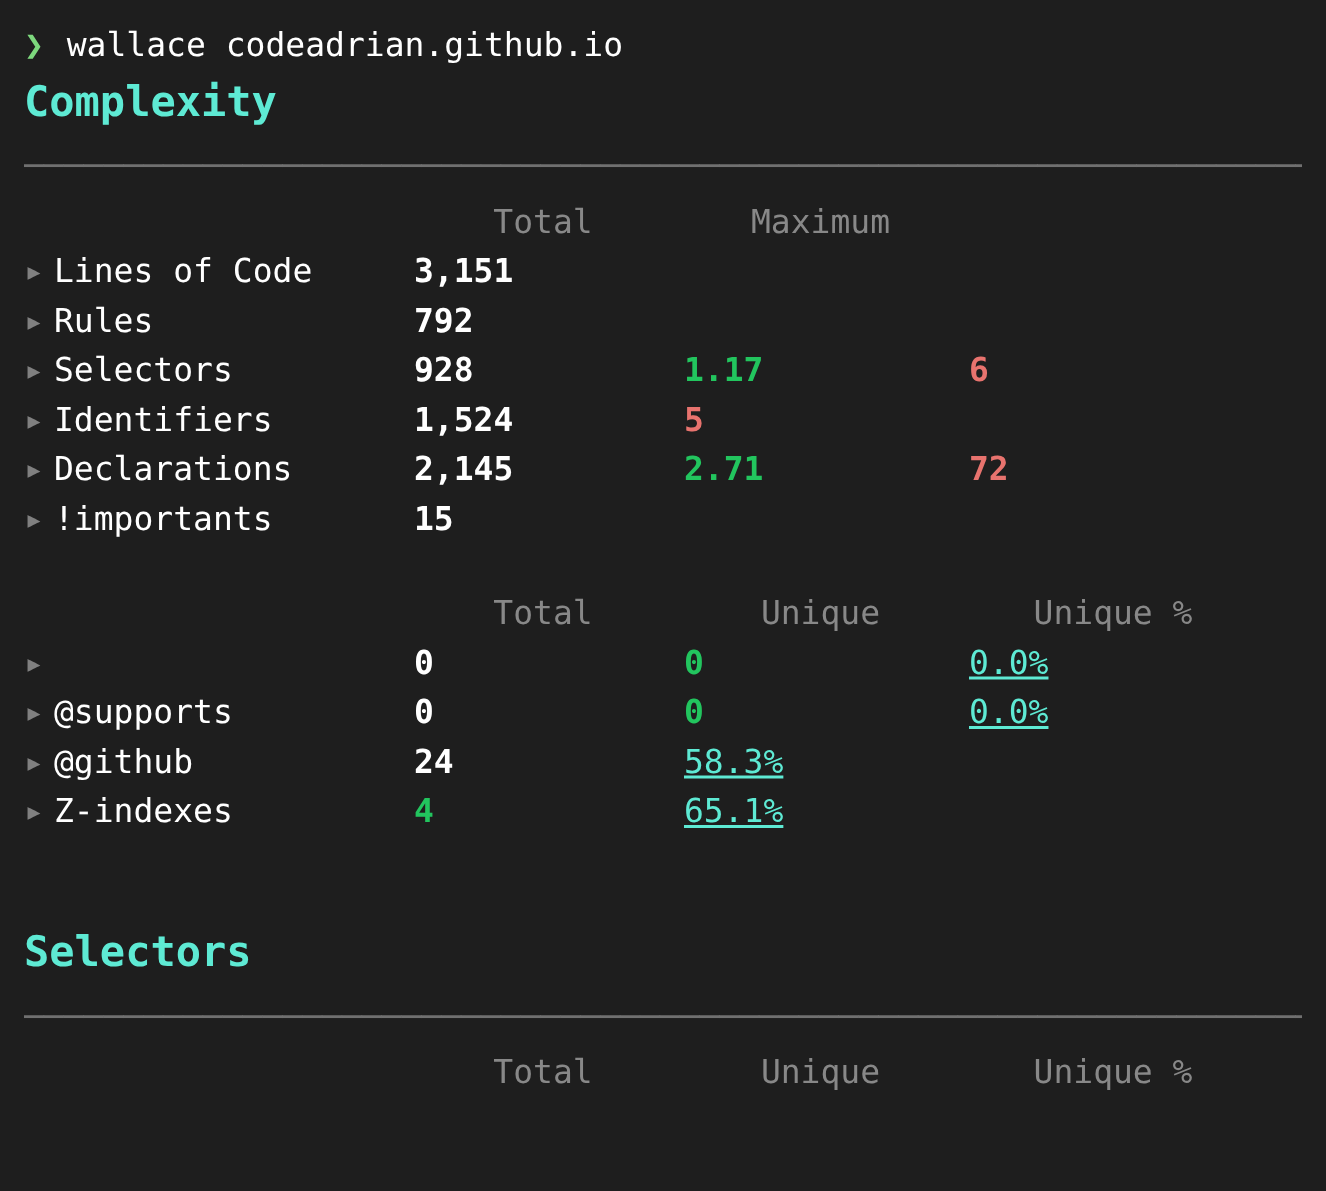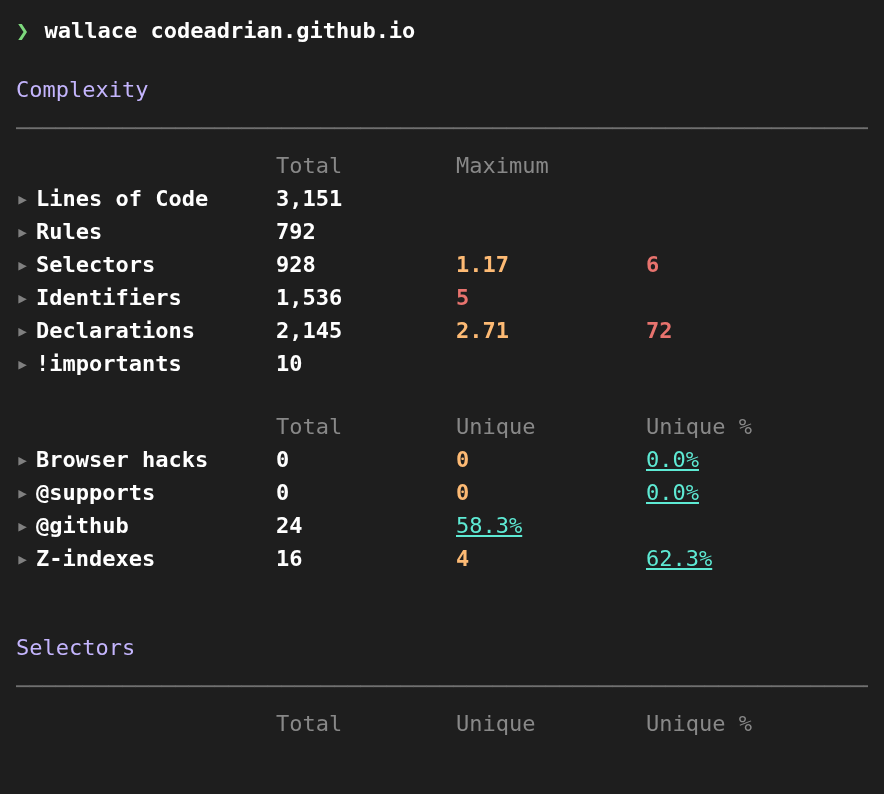--- a/index.html
+++ b/index.html
@@ -12,34 +12,33 @@
       color: #e8e8e8;
       font-family: 'SF Mono', 'Monaco', 'Menlo', 'Consolas', monospace;
       font-size: 22px;
       line-height: 1.5;
       padding: 14px 16px;
       width: 884px;
       height: 794px;
       overflow: hidden;
     }
     .prompt-line {
-      margin-bottom: 26px;
-      font-weight: 700;
+      font-weight: 400;
     }
     .prompt-symbol {
       color: #7dd87d;
       margin-right: 2px;
     }
     .prompt-command {
       color: #ffffff;
     }
     .section-title {
-      font-weight: 400;
-      color: #c4b5fd;
-      font-size: 22px;
+      font-weight: 700;
+      color: #5eead4;
+      font-size: 28px;
       margin-bottom: 6px;
     }
     .divider {
       color: #707070;
       white-space: nowrap;
       overflow: hidden;
       letter-spacing: 0;
       margin-bottom: 4px;
     }
     .header-row, .data-row {
@@ -48,46 +47,46 @@
       align-items: baseline;
     }
     .header-row {
       color: #888888;
       margin-top: 2px;
     }
     .header-row .col1 { 
       text-align: left;
     }
     .header-row .col2, .header-row .col3, .header-row .col4 {
-      text-align: left;
+      text-align: center;
       padding-right: 8px;
     }
     .data-row {
       font-weight: 600;
     }
     .data-row .col1 {
       display: flex;
       align-items: baseline;
       gap: 8px;
     }
     .row-arrow {
       color: #808080;
       font-weight: 400;
       width: 12px;
       display: inline-block;
     }
     .row-label {
       color: #ffffff;
-      font-weight: 700;
+      font-weight: 400;
     }
     .data-row .col2, .data-row .col3, .data-row .col4 {
       padding-right: 8px;
     }
     .val-white { color: #ffffff; }
-    .val-yellow { color: #fdba74; }
+    .val-yellow { color: #22c55e; }
     .val-red { color: #e8736e; }
     .val-grey { color: #5eead4; font-weight: 500; text-decoration: underline; }
     .spacer {
       height: 28px;
     }
     .spacer-lg {
       height: 56px;
     }
   </style>
 </head>
@@ -132,55 +131,54 @@
     </div>
   <div class="col2 val-white">928</div>
   <div class="col3 val-yellow">1.17</div>
   <div class="col4 val-red">6</div>
 </div>
 <div class="data-row">
   <div class="col1">
       <span class="row-arrow">▸</span>
       <span class="row-label">Identifiers</span>
     </div>
-  <div class="col2 val-white">1,536</div>
+  <div class="col2 val-white">1,524</div>
   <div class="col4 val-red">5</div>
 </div>
 <div class="data-row">
   <div class="col1">
       <span class="row-arrow">▸</span>
       <span class="row-label">Declarations</span>
     </div>
   <div class="col2 val-white">2,145</div>
   <div class="col3 val-yellow">2.71</div>
   <div class="col4 val-red">72</div>
 </div>
 <div class="data-row">
   <div class="col1">
       <span class="row-arrow">▸</span>
       <span class="row-label">!importants</span>
     </div>
-  <div class="col2 val-white">10</div>
+  <div class="col2 val-white">15</div>
   <div class="col3"></div>
   <div class="col4"></div>
 </div>
 
 <div class="spacer"></div>
 
 <div class="header-row">
   <div class="col1"></div>
   <div class="col2">Total</div>
   <div class="col3">Unique</div>
   <div class="col4">Unique %</div>
 </div>
 
 <div class="data-row">
   <div class="col1">
       <span class="row-arrow">▸</span>
-      <span class="row-label">Browser hacks</span>
     </div>
   <div class="col2 val-white">0</div>
   <div class="col3 val-yellow">0</div>
   <div class="col4 val-grey">0.0%</div>
 </div>
 <div class="data-row">
   <div class="col1">
       <span class="row-arrow">▸</span>
       <span class="row-label">@supports</span>
     </div>
@@ -194,23 +192,22 @@
       <span class="row-label">@github</span>
     </div>
   <div class="col2 val-white">24</div>
   <div class="col4 val-grey">58.3%</div>
 </div>
 <div class="data-row">
   <div class="col1">
       <span class="row-arrow">▸</span>
       <span class="row-label">Z-indexes</span>
     </div>
-  <div class="col2 val-white">16</div>
   <div class="col3 val-yellow">4</div>
-  <div class="col4 val-grey">62.3%</div>
+  <div class="col4 val-grey">65.1%</div>
 </div>
 
 <div class="spacer-lg"></div>
 
 <div class="section-title">Selectors</div>
 <div class="divider">────────────────────────────────────────────────────────────────────</div>
 
 <div class="header-row">
   <div class="col1"></div>
   <div class="col2">Total</div>

